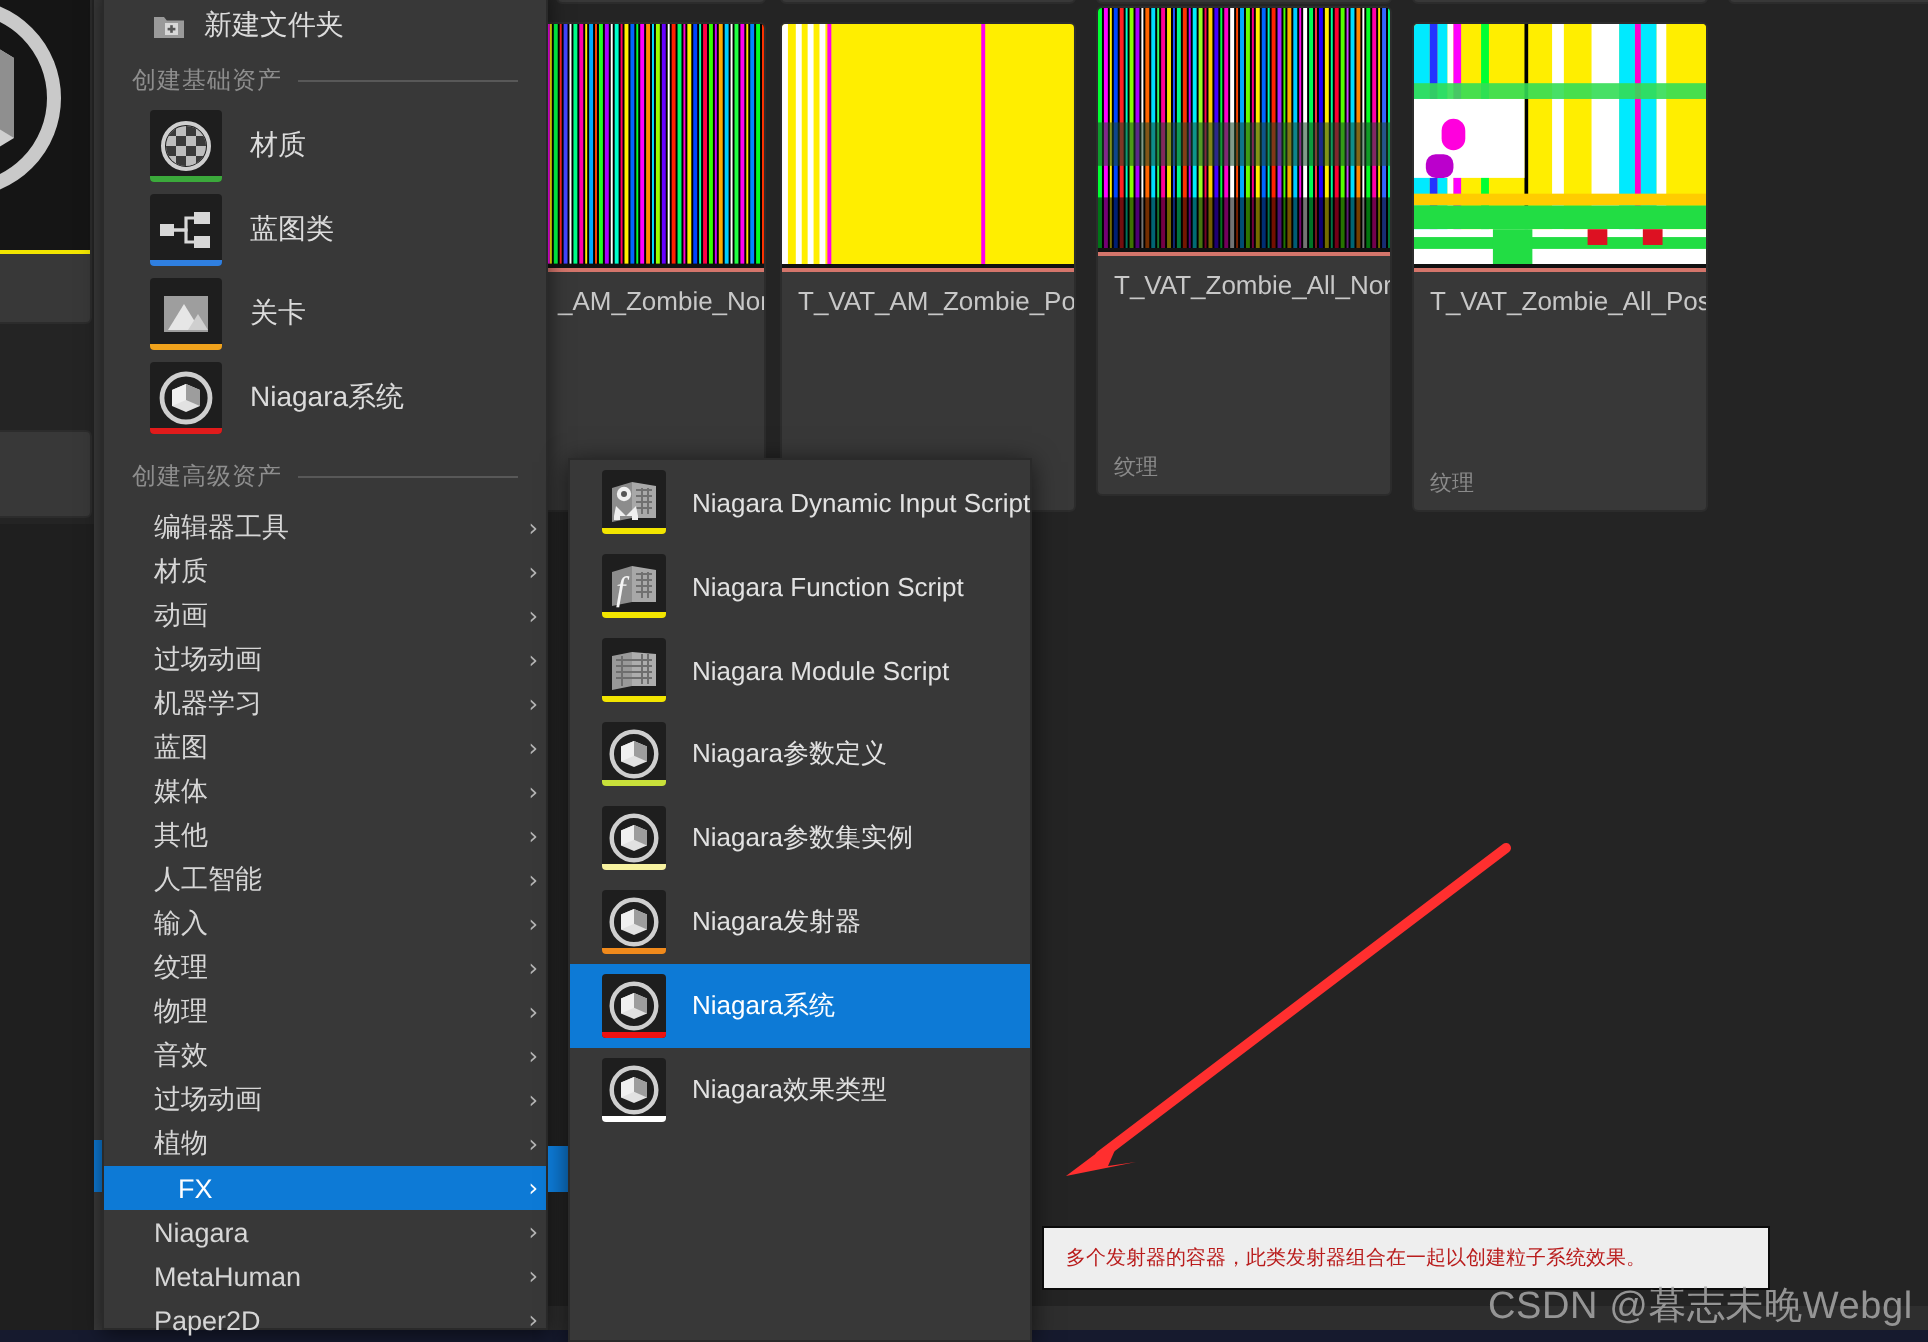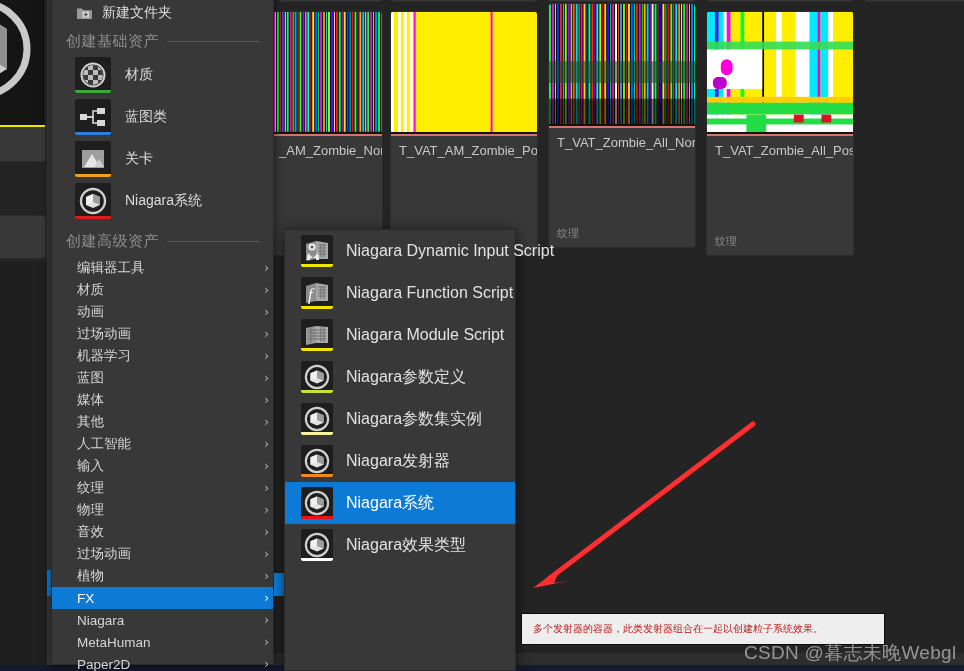--- a/index.html
+++ b/index.html
@@ -77,21 +77,21 @@
     border-top:none;
     box-shadow: 0 2px 10px rgba(0,0,0,.55);
   }
   .menu-header {
     display:flex; align-items:center; gap:9px;
     height:30px; padding-left:24px; margin-top:4px;
   }
   .menu-header .hlabel { color:#dcdcdc; font-size:14px; }
 
   .sec-row { display:flex; align-items:center; gap:8px; padding:4px 14px 3px 14px; }
-  .sec-row .sec-label { color:#8e8e8e; font-size:15px; letter-spacing:.5px; white-space:nowrap;}
+  .sec-row .sec-label { color:#8e8e8e; font-size:12px; letter-spacing:.5px; white-space:nowrap;}
   .sec-row .sec-line { flex:1; height:1px; background:#585858; }
 
   .asset-row {
     display:flex; align-items:center; gap:14px;
     height:42px; padding-left:23px;
   }
   .asset-row .arow-label { color:#dcdcdc; font-size:14px; }
   .icon-box {
     position:relative; width:36px; height:36px; border-radius:2px;
     background:#1e1e1e; display:flex; align-items:center; justify-content:center;
@@ -100,36 +100,36 @@
   .icon-box .bar { position:absolute; left:0; right:0; bottom:0; height:3px; }
 
   .cat-list { margin-top:3px; }
   .cat-item {
     position:relative; display:flex; align-items:center;
     height:22px; padding-left:25px; padding-right:4px;
   }
   .cat-item .cat-label { color:#d6d6d6; font-size:13.5px; flex:1; white-space:nowrap; }
   .cat-item .chev { color:#b4b4b4; font-size:12px; line-height:1; font-family:"DejaVu Sans", sans-serif;}
   .cat-item.selected { background:#0d7ad6; }
-  .cat-item.selected .cat-label, .cat-item.selected .chev { color:#ffffff; }
+  .cat-item.selected .cat-label, .cat-item.selected .chev { color:#ffffff;margin-left:12px; }
 
   
   .fx-bridge { position:absolute; left:274px; top:573px; width:45px; height:23px; background:#0d7ad6; }
 
   
   .submenu {
     position:absolute; left:284px; top:229px; width:232px; height:442px;
     background:#383838; border:1px solid #2a2a2a;
     box-shadow: 0 2px 12px rgba(0,0,0,.6);
   }
   .sub-item {
     display:flex; align-items:center; gap:13px;
     height:42px; padding-left:16px;
   }
-  .sub-item .slabel { color:#e2e2e2; font-size:16px; white-space:nowrap; }
+  .sub-item .slabel { color:#e2e2e2; font-size:13px; white-space:nowrap; }
   .sub-item.selected { background:#0d7ad6; }
   .sub-item.selected .slabel { color:#fff; }
   .sub-icon {
     position:relative; width:32px; height:32px; border-radius:2px;
     background:#1e1e1e; display:flex; align-items:center; justify-content:center;
     overflow:hidden; flex:none;
   }
   .sub-icon .bar { position:absolute; left:0; right:0; bottom:0; height:3px; }
 
   

